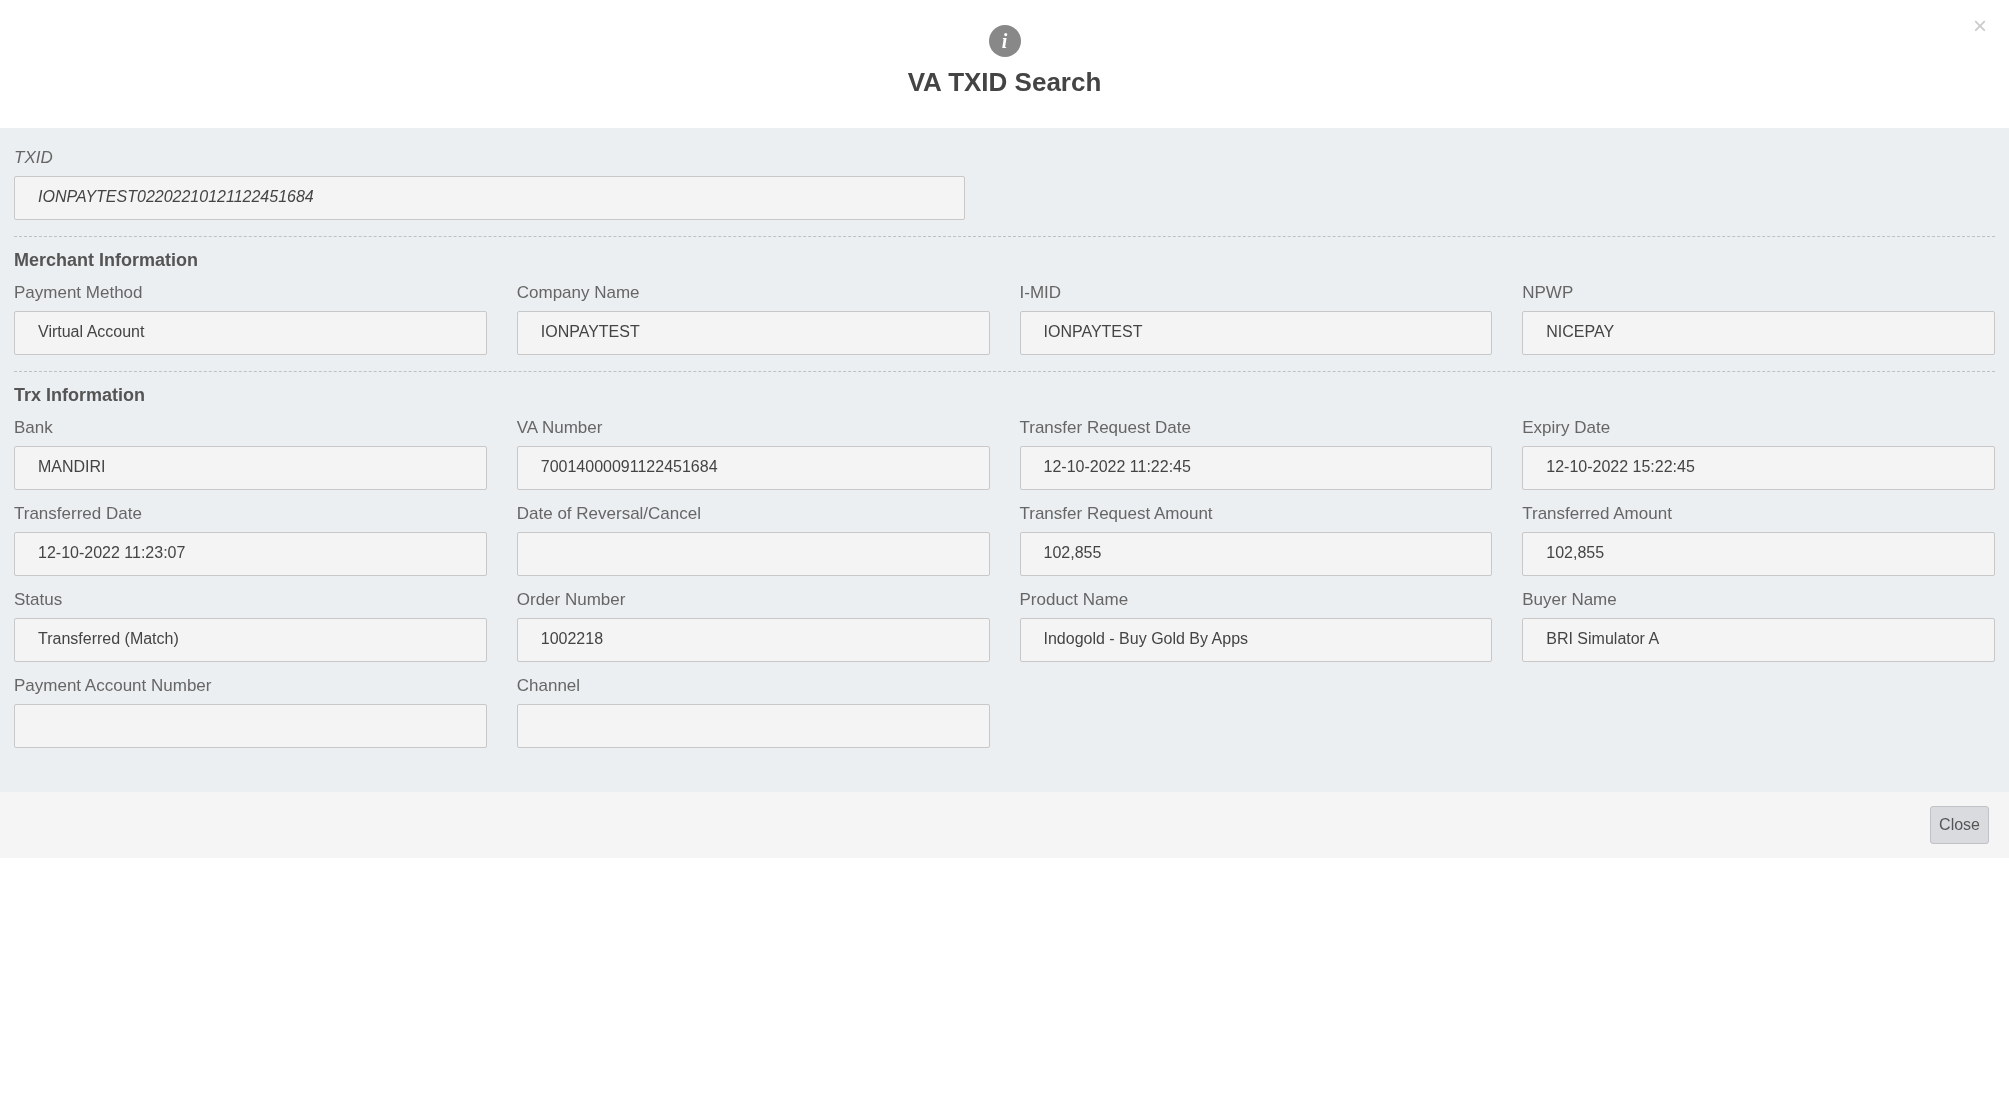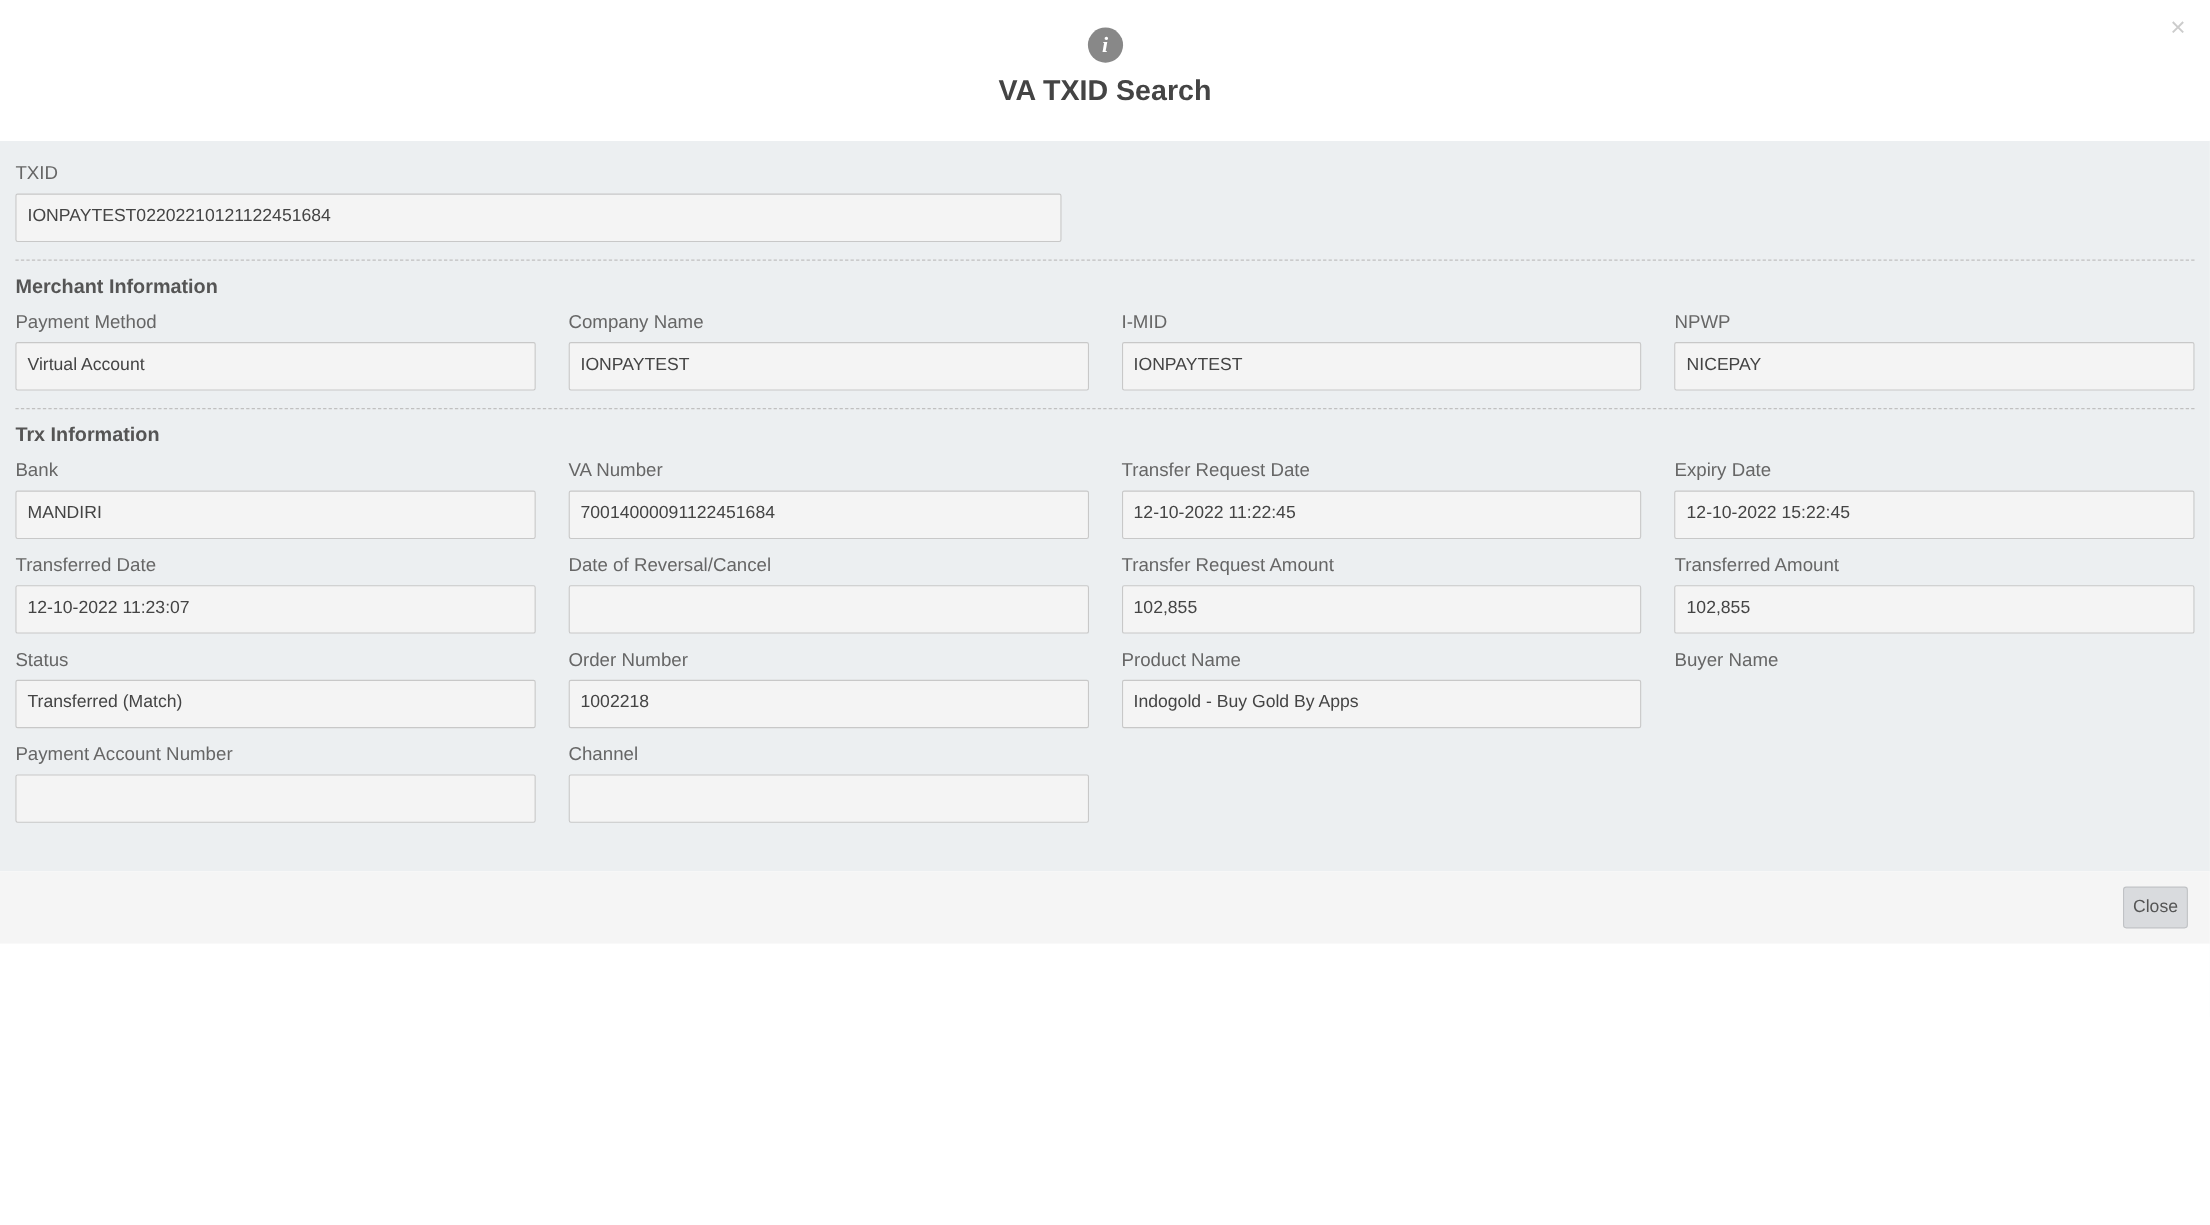--- a/index.html
+++ b/index.html
@@ -80,21 +80,21 @@
     .label {
       font-size: 17px;
       color: #666;
       margin-bottom: 8px;
       display: block;
     }
     .input-box {
       width: 100%;
       background: #f4f4f4;
       border: 1px solid #c8c8c8;
-      padding: 11px 10px;
+      padding: 11px 23px;
       font-size: 16px;
       color: #444;
       border-radius: 2px;
       min-height: 44px;
     }
     .modal-footer {
       background: #f5f5f5;
       padding: 14px 20px;
       text-align: right;
     }
@@ -102,20 +102,21 @@
       background: #d9dbde;
       border: 1px solid #c0c2c5;
       color: #555;
       padding: 9px 8px;
       font-size: 16px;
       cursor: pointer;
       border-radius: 3px;
     }
     .row-txid .field {
       flex: 0 0 48%;
+      font-style: italic;
     }
   </style>
 </head>
 <body>
 
 <div class="modal-header">
   <button class="close-x">×</button>
   <div class="info-icon">i</div>
   <div class="modal-title">VA TXID Search</div>
 </div>
@@ -200,20 +201,21 @@
     <div class="field">
       <span class="label">Order Number</span>
       <div class="input-box">1002218</div>
     </div>
     <div class="field">
       <span class="label">Product Name</span>
       <div class="input-box">Indogold - Buy Gold By Apps</div>
     </div>
     <div class="field">
       <span class="label">Buyer Name</span>
+      <div class="input-box">BRI Simulator A</div>
     </div>
   </div>
 
 
   <div class="row">
     <div class="field quarter">
       <span class="label">Payment Account Number</span>
       <div class="input-box"></div>
     </div>
     <div class="field quarter">

